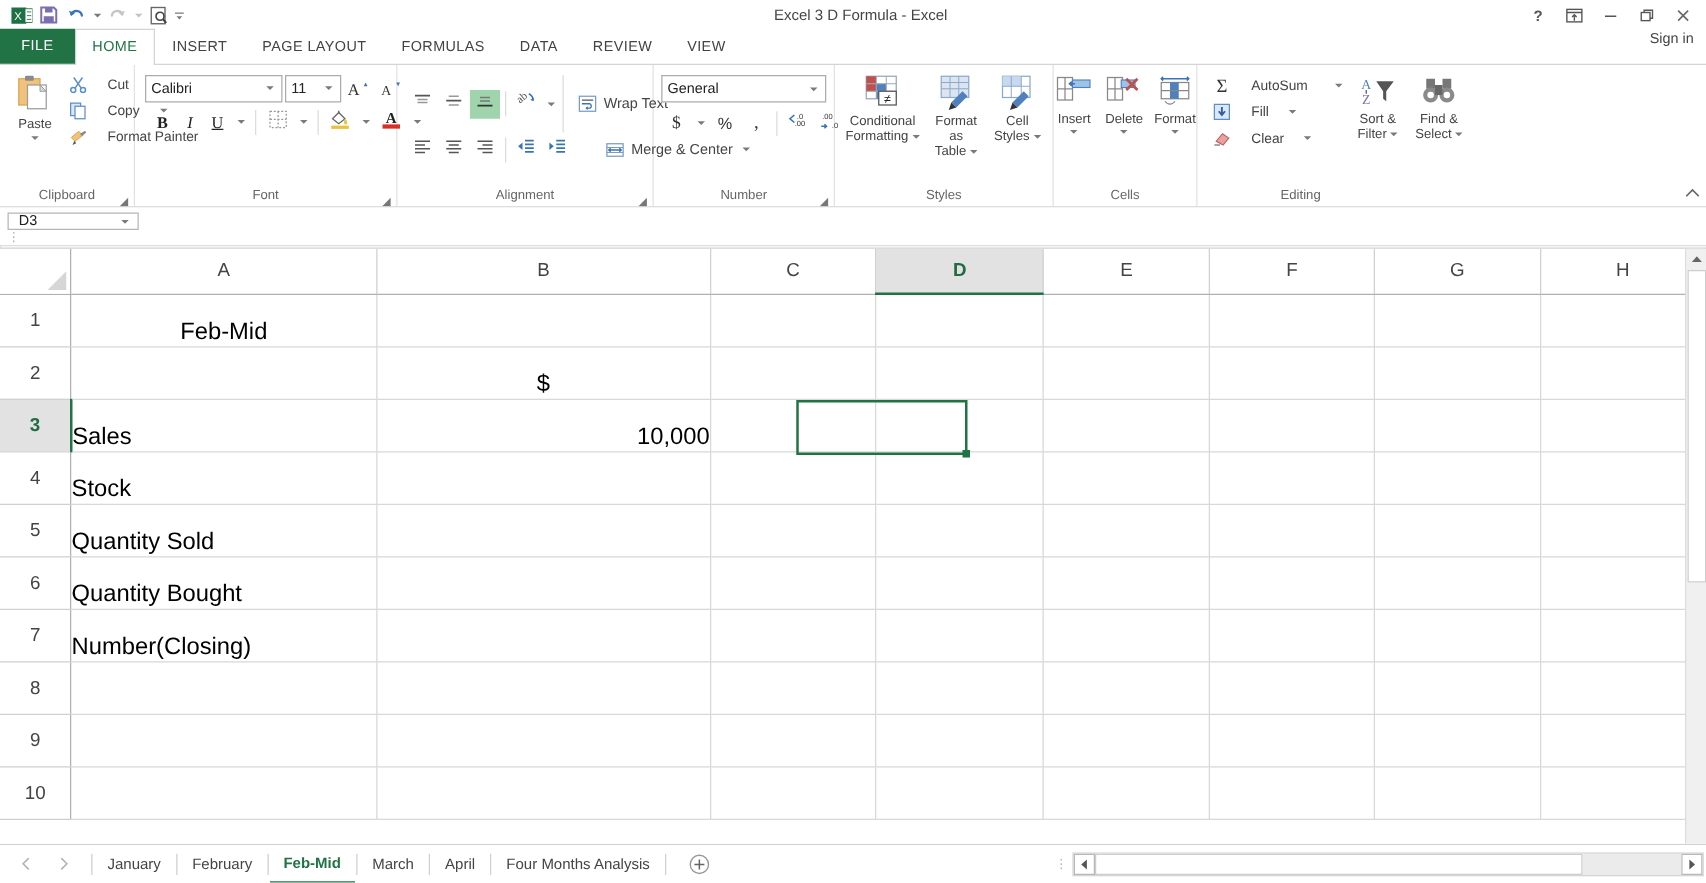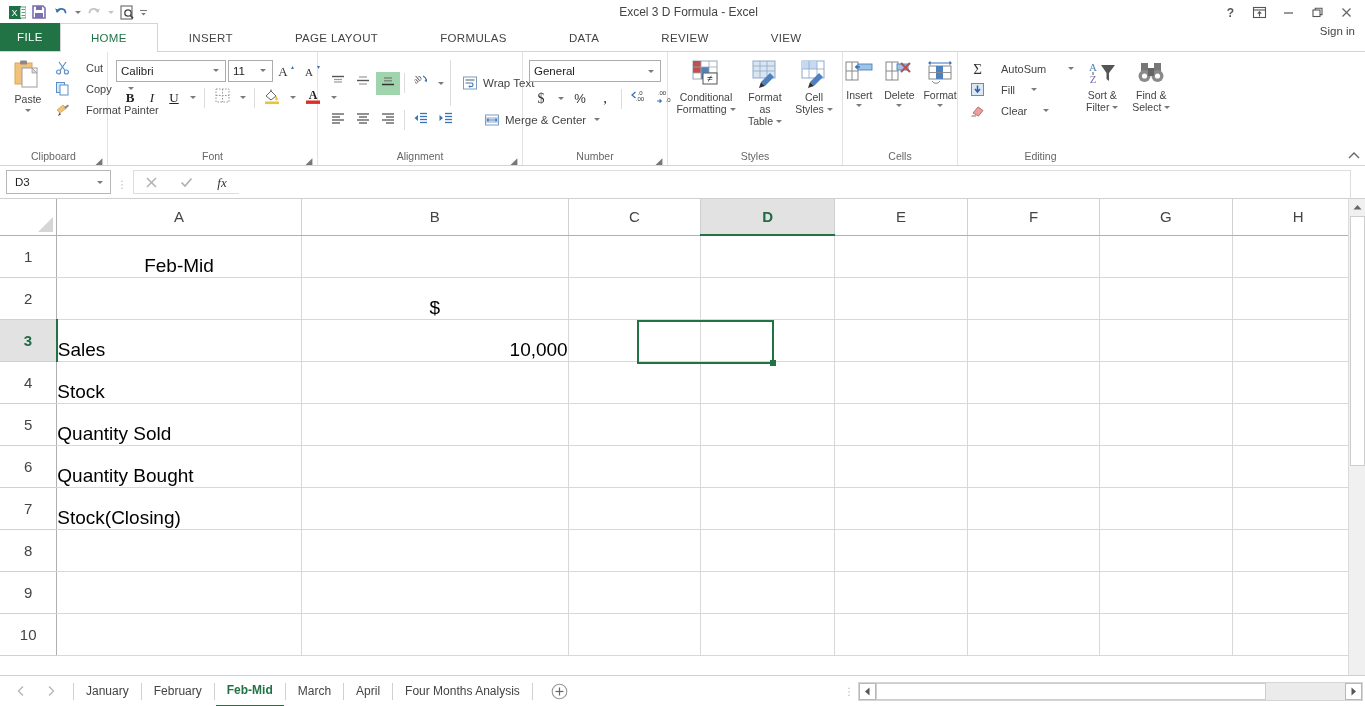--- a/index.html
+++ b/index.html
@@ -34,21 +34,21 @@
   
   .tabbar {
     height: 28px; display: flex; align-items: flex-end; background: #fff;
     border-bottom: 1px solid #d4d4d4; flex: none; position: relative;
   }
   .tab-file {
     background: #217346; color: #fff; font-size: 11.5px; letter-spacing: .4px;
     height: 28px; display: flex; align-items: center; padding: 0 17px; cursor: pointer;
   }
   .tab {
-    height: 28px; display: flex; align-items: center; padding: 0 30px;
+    height: 28px; display: flex; align-items: center; padding: 0 13px;
     font-size: 11.5px; color: #444; letter-spacing: .35px; cursor: pointer;
     border: 1px solid transparent; border-bottom: none; position: relative;
   }
   .tab.active {
     background: #fff; color: #217346; border-color: #d4d4d4;
     height: 29px; margin-bottom: -1px; z-index: 3;
   }
   .signin { position:absolute; right:10px; top:1px; font-size:11.5px; color:#444; cursor:pointer; }
 
   
@@ -802,21 +802,21 @@
       </div>
     </div>
 
     <div class="ribbon-collapse">
       <svg width="12" height="10" viewBox="0 0 12 10">
           <path d="M1 7 L6 2 L11 7" fill="none" stroke="#666" stroke-width="1.4"></path>
         </svg>
     </div>
   </div>
 
-  <div class="fbar" style="position:relative;">
+  <div class="fbar" style="position:relative;flex-direction:column;">
     <div class="namebox">
       <span class="val">D3</span>
       <span class="arrow" style="width:16px;display:flex;align-items:center;justify-content:center;">
           <span class="caret-dn"></span>
         </span>
     </div>
     <div class="fb-grip">⋮</div>
     <div class="fb-btns">
       <div class="fb-btn">
         <svg width="15" height="15" viewBox="0 0 15 15">
@@ -920,21 +920,21 @@
         <td class="cell"></td>
         <td class="cell"></td>
         <td class="cell"></td>
         <td class="cell"></td>
         <td class="cell"></td>
         <td class="cell"></td>
         <td class="cell"></td>
       </tr>
       <tr>
         <td class="rowhdr">7</td>
-        <td class="cell l">Stock(Closing)</td>
+        <td class="cell l">Number(Closing)</td>
         <td class="cell"></td>
         <td class="cell"></td>
         <td class="cell"></td>
         <td class="cell"></td>
         <td class="cell"></td>
         <td class="cell"></td>
         <td class="cell"></td>
       </tr>
       <tr>
         <td class="rowhdr">8</td>

